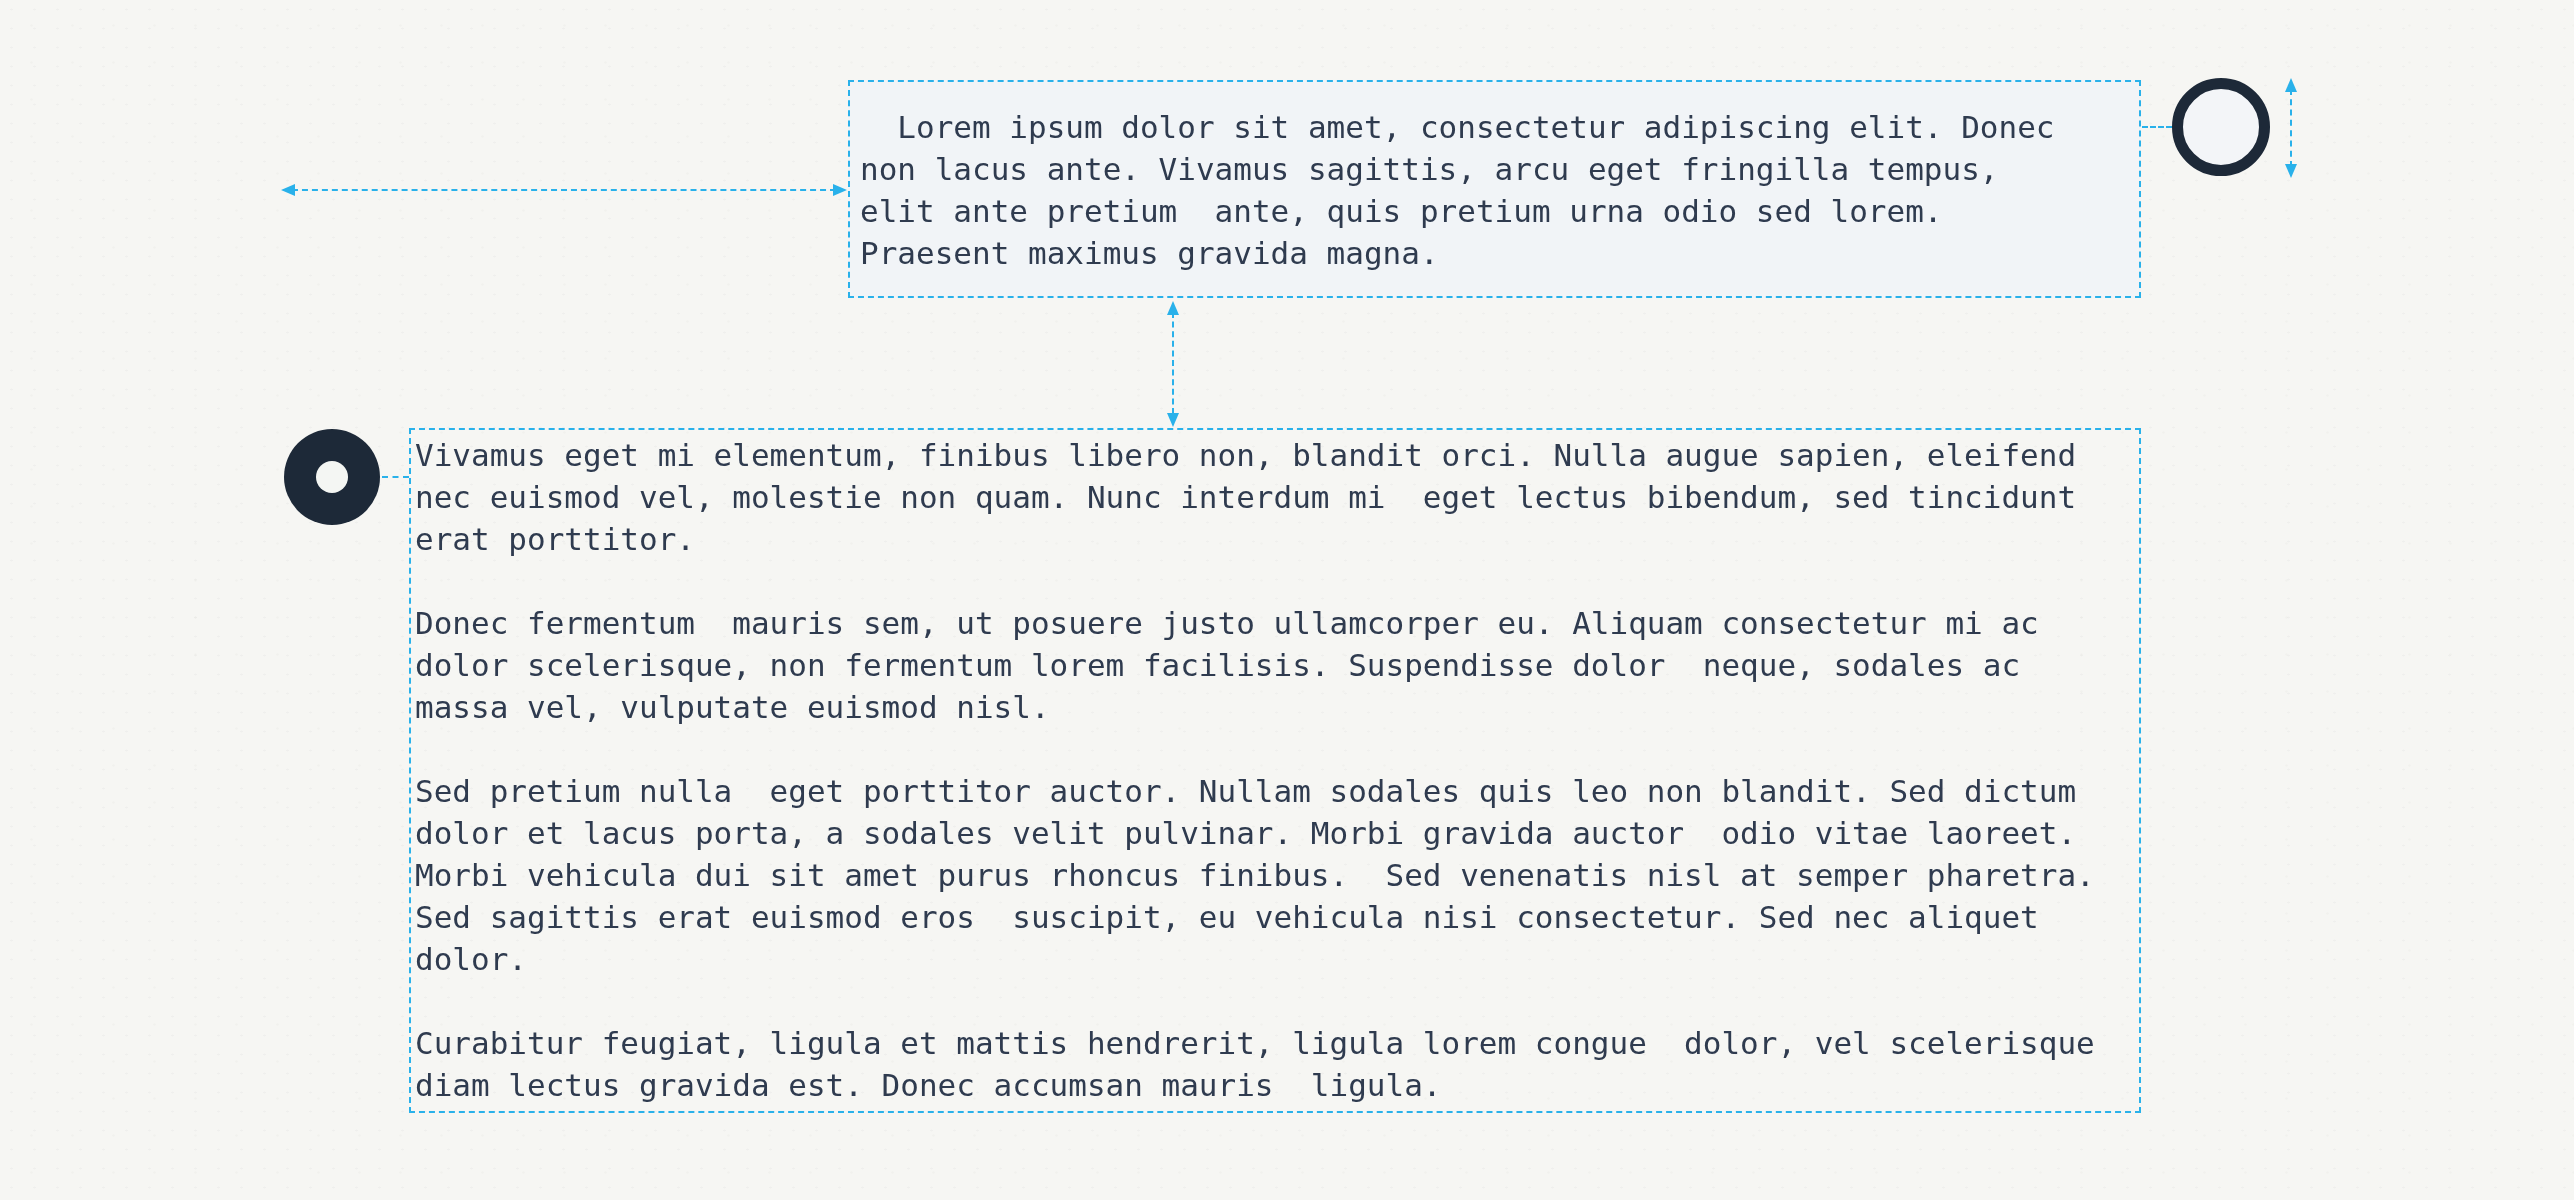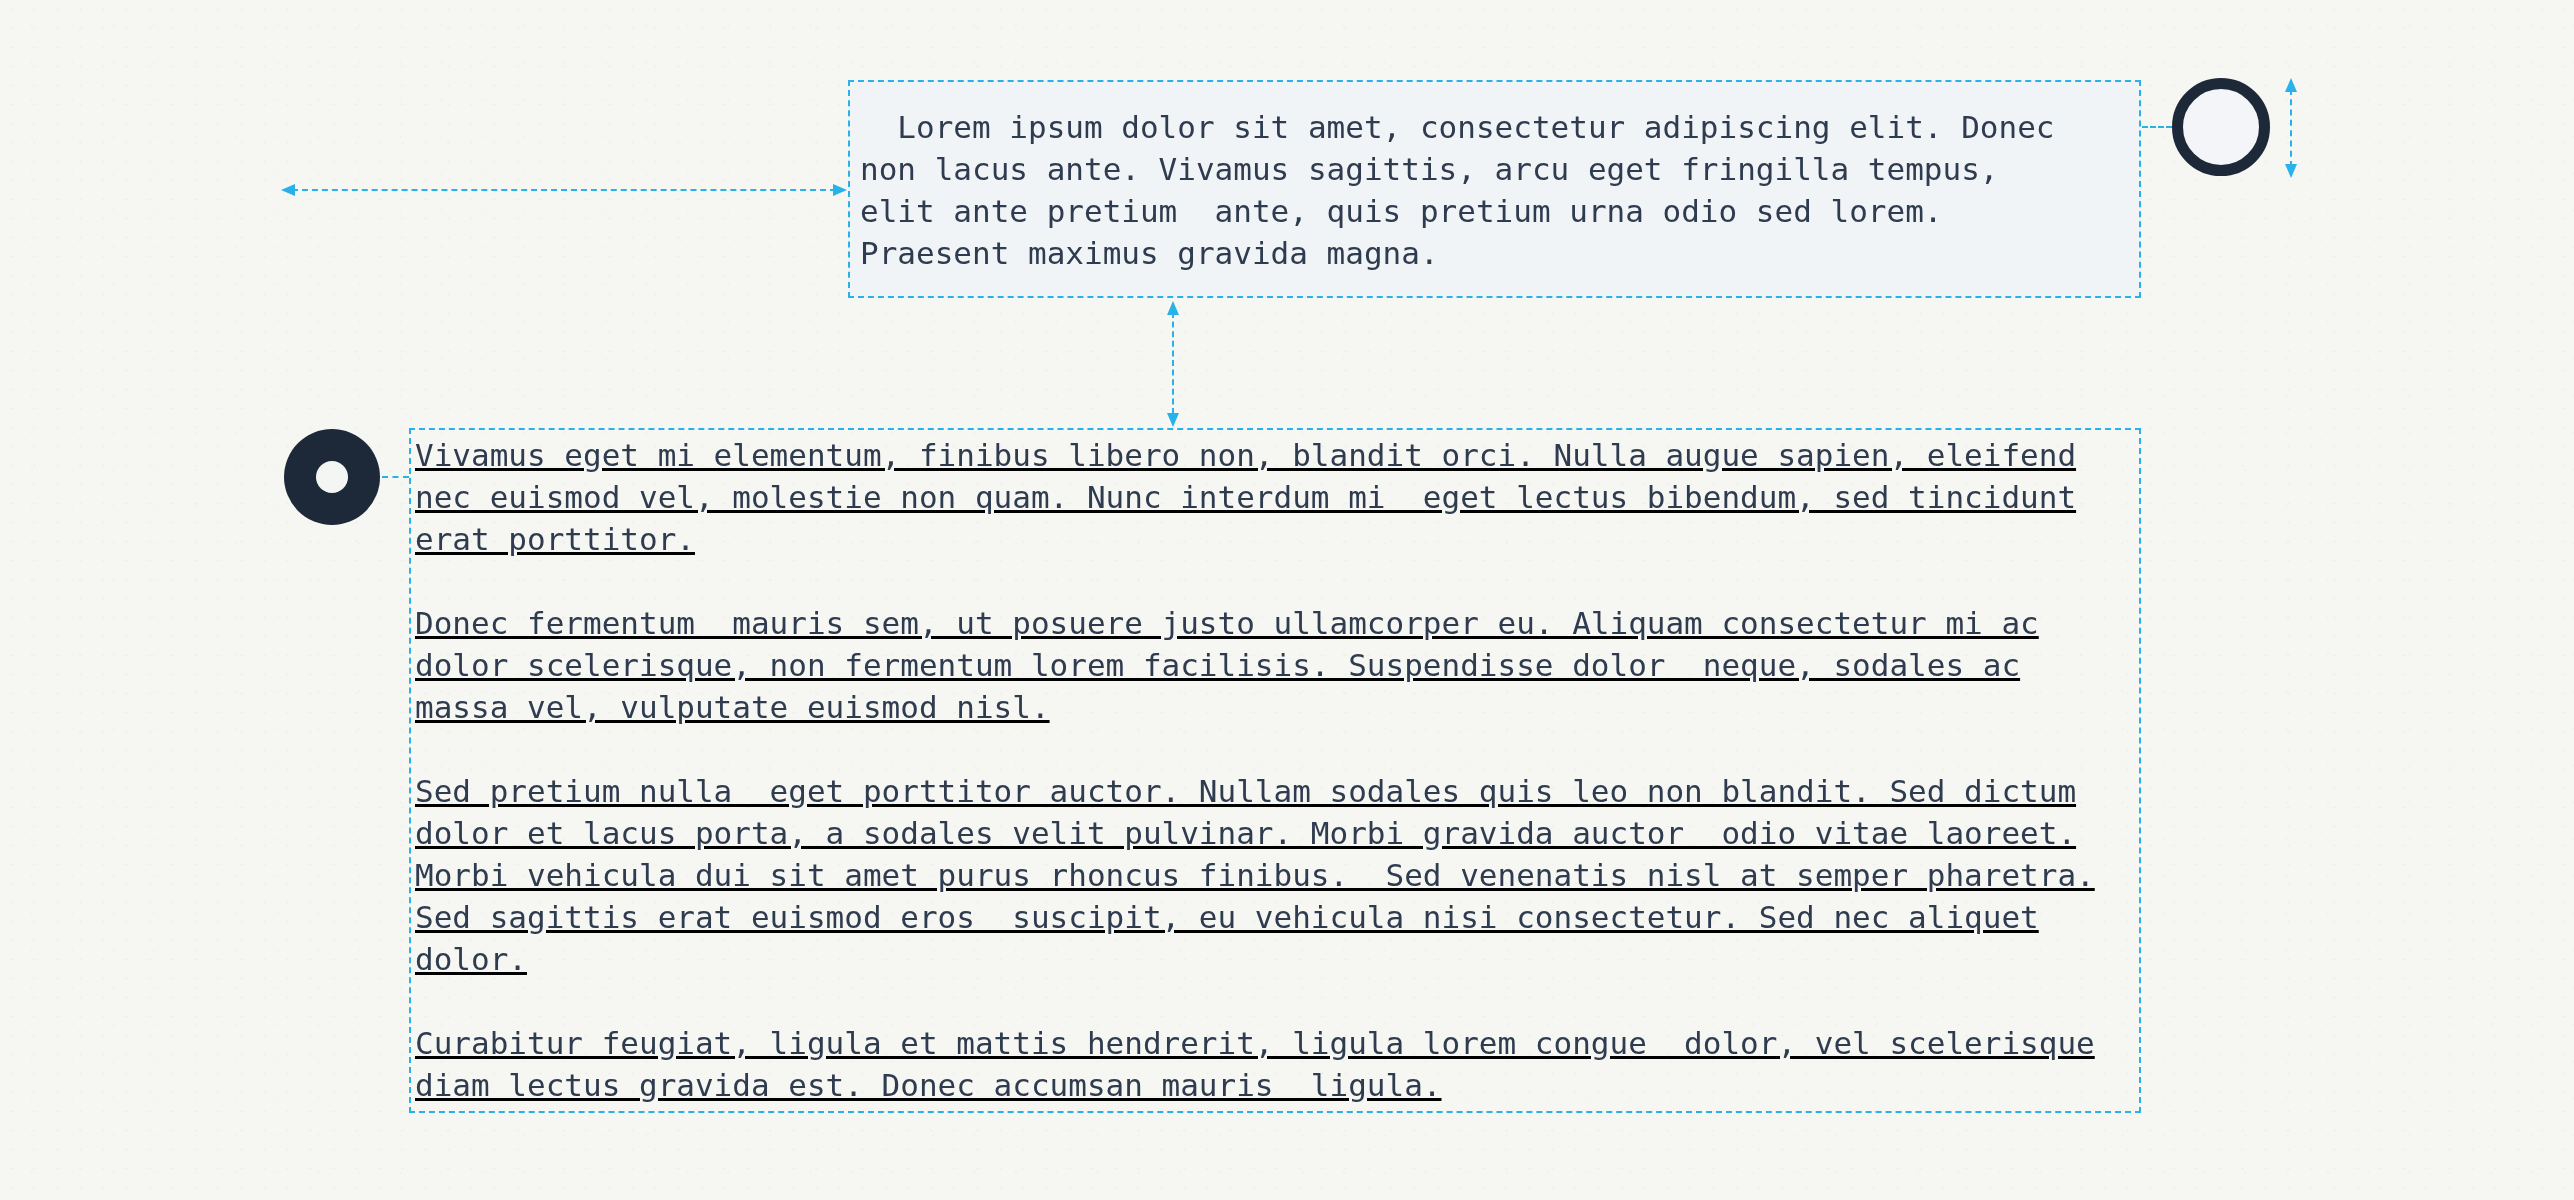--- a/index.html
+++ b/index.html
@@ -25,21 +25,21 @@
   }
   .textbox pre {
     font-family: "DejaVu Sans Mono", "Liberation Mono", monospace;
     font-size: 31px;
     line-height: 42px;
     color: #2f3b4f;
     white-space: pre;
   }
   #top-box { left: 848px; top: 80px; width: 1293px; height: 218px; background: #f1f4f7; }
   #top-box pre { padding: 24px 0 0 10px; }
-  #bottom-box { left: 409px; top: 428px; width: 1732px; height: 685px; background: transparent; text-decoration: underline; }
+  #bottom-box { left: 409px; top: 428px; width: 1732px; height: 685px; background: transparent; }
   #bottom-box pre { padding: 4px 0 0 4px; }
 
   
   .h-line { position: absolute; height: 0; border-top: 2px dashed #29b1ea; }
   .v-line { position: absolute; width: 0; border-left: 2px dashed #29b1ea; }
 
   
   .ah { position: absolute; width: 0; height: 0; }
   .ah-left  { border-top: 6px solid transparent; border-bottom: 6px solid transparent; border-right: 14px solid #29b1ea; }
   .ah-right { border-top: 6px solid transparent; border-bottom: 6px solid transparent; border-left: 14px solid #29b1ea; }

